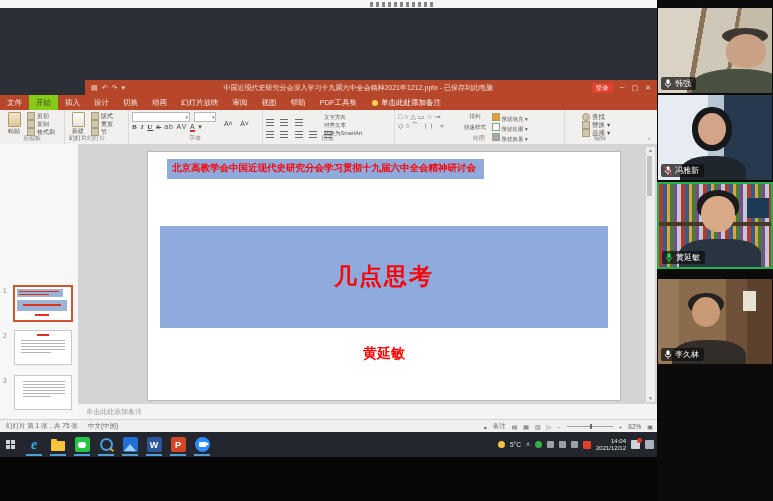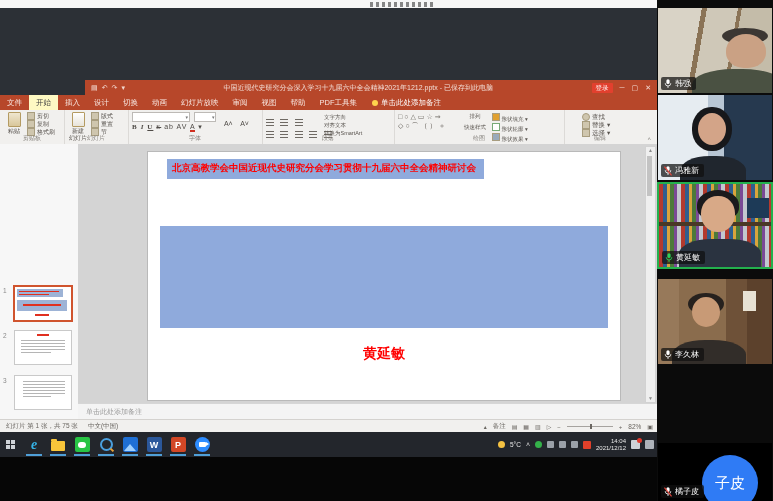--- a/index.html
+++ b/index.html
@@ -19,21 +19,21 @@
   .ppt-titlebar{left:85px;top:72px;width:572px;height:15px;background:#b7472a;display:flex;align-items:center}
   .qat{display:flex;gap:4px;margin-left:6px;color:#f3d9d1;font-size:7px;line-height:15px}
   .ppt-title{flex:1;text-align:center;color:#f3ded7;font-size:7px;white-space:nowrap;overflow:hidden;text-overflow:ellipsis;padding:0 4px}
   .tb-right{display:flex;align-items:center;gap:7px;margin-right:6px}
   .tb-badge{background:#e2402e;color:#fff;font-size:6.5px;padding:1px 4px;border-radius:1px;line-height:8px}
   .winbtn{color:#f3d9d1;font-size:7px;line-height:15px}
 
   
   .ribbon-tabs{left:0;top:87px;width:657px;height:15px;background:#b7472a;display:flex;align-items:stretch;white-space:nowrap}
   .tab{color:#f8e7e1;font-size:7.5px;line-height:15px;padding:0 7px}
-  .tab.active{background:#fef9c3;color:#444}
+  .tab.active{background:#84cc16;color:#444}
   .tellme{display:flex;align-items:center;gap:3px;color:#fff;font-size:7.5px;padding:0 8px}
   .bulb{width:6px;height:6px;border-radius:50%;background:#ffd34d;display:inline-block}
 
   
   .ribbon-body{left:0;top:102px;width:657px;height:34px;background:#f1f0ee;border-bottom:1px solid #d4d2cf}
   .rgroup{position:absolute;top:0;height:34px;border-right:1px solid #dcdad7}
   .glabel{position:absolute;bottom:1px;left:0;right:0;text-align:center;font-size:6px;color:#8a8681}
   .g-clip{left:0;width:64px}.g-slides{left:64px;width:64px}.g-font{left:128px;width:134px}
   .g-para{left:262px;width:132px}.g-draw{left:394px;width:170px}.g-edit{left:564px;width:72px;border-right:none}
   .bigbtn{position:absolute;left:4px;top:2px;width:20px;text-align:center}
@@ -358,20 +358,21 @@
       <div class="gline" style="left:8px;top:17px;width:42px;height:1px"></div>
       <div class="gline" style="left:8px;top:20px;width:28px;height:1px"></div>
     </div>
 
   </div>
 
   <div class="canvas" style="position:absolute">
     <div class="slide">
       <div class="hdr-box">北京高教学会中国近现代史研究分会学习贯彻十九届六中全会精神研讨会</div>
       <div class="title-box">
+        <span>几点思考</span>
       </div>
       <div class="author">黄延敏</div>
     </div>
     <div class="vscroll">
       <span>▲</span>
       <div class="vthumb"></div>
       <span class="vdown">▼</span>
     </div>
   </div>
 
@@ -524,27 +525,13 @@
       <svg class="micsvg" width="8" height="10" viewBox="0 0 10 12">
           <rect x="3" y="0" width="4" height="6" rx="2" fill="#fff"></rect>
           <path d="M1.5 5a3.5 3.5 0 0 0 7 0" stroke="#fff" fill="none"></path>
           <line x1="5" y1="8.5" x2="5" y2="11" stroke="#fff"></line>
         </svg>
       <span>李久林</span>
     </div>
   </div>
 
 
-  <div class="tile tt6">
-    <div class="scene sc6">
-      <div class="avatar">子皮</div>
-    </div>
-    <div class="namechip">
-      <svg class="micsvg" width="8" height="10" viewBox="0 0 10 12">
-          <rect x="3" y="0" width="4" height="6" rx="2" fill="#fff"></rect>
-          <path d="M1.5 5a3.5 3.5 0 0 0 7 0" stroke="#fff" fill="none"></path>
-          <line x1="5" y1="8.5" x2="5" y2="11" stroke="#fff"></line>
-          <line x1="0.5" y1="0.5" x2="9.5" y2="11.5" stroke="#e2443a" stroke-width="1.6"></line>
-        </svg>
-      <span>橘子皮</span>
-    </div>
-  </div>
 </div>
 
 </body></html>

